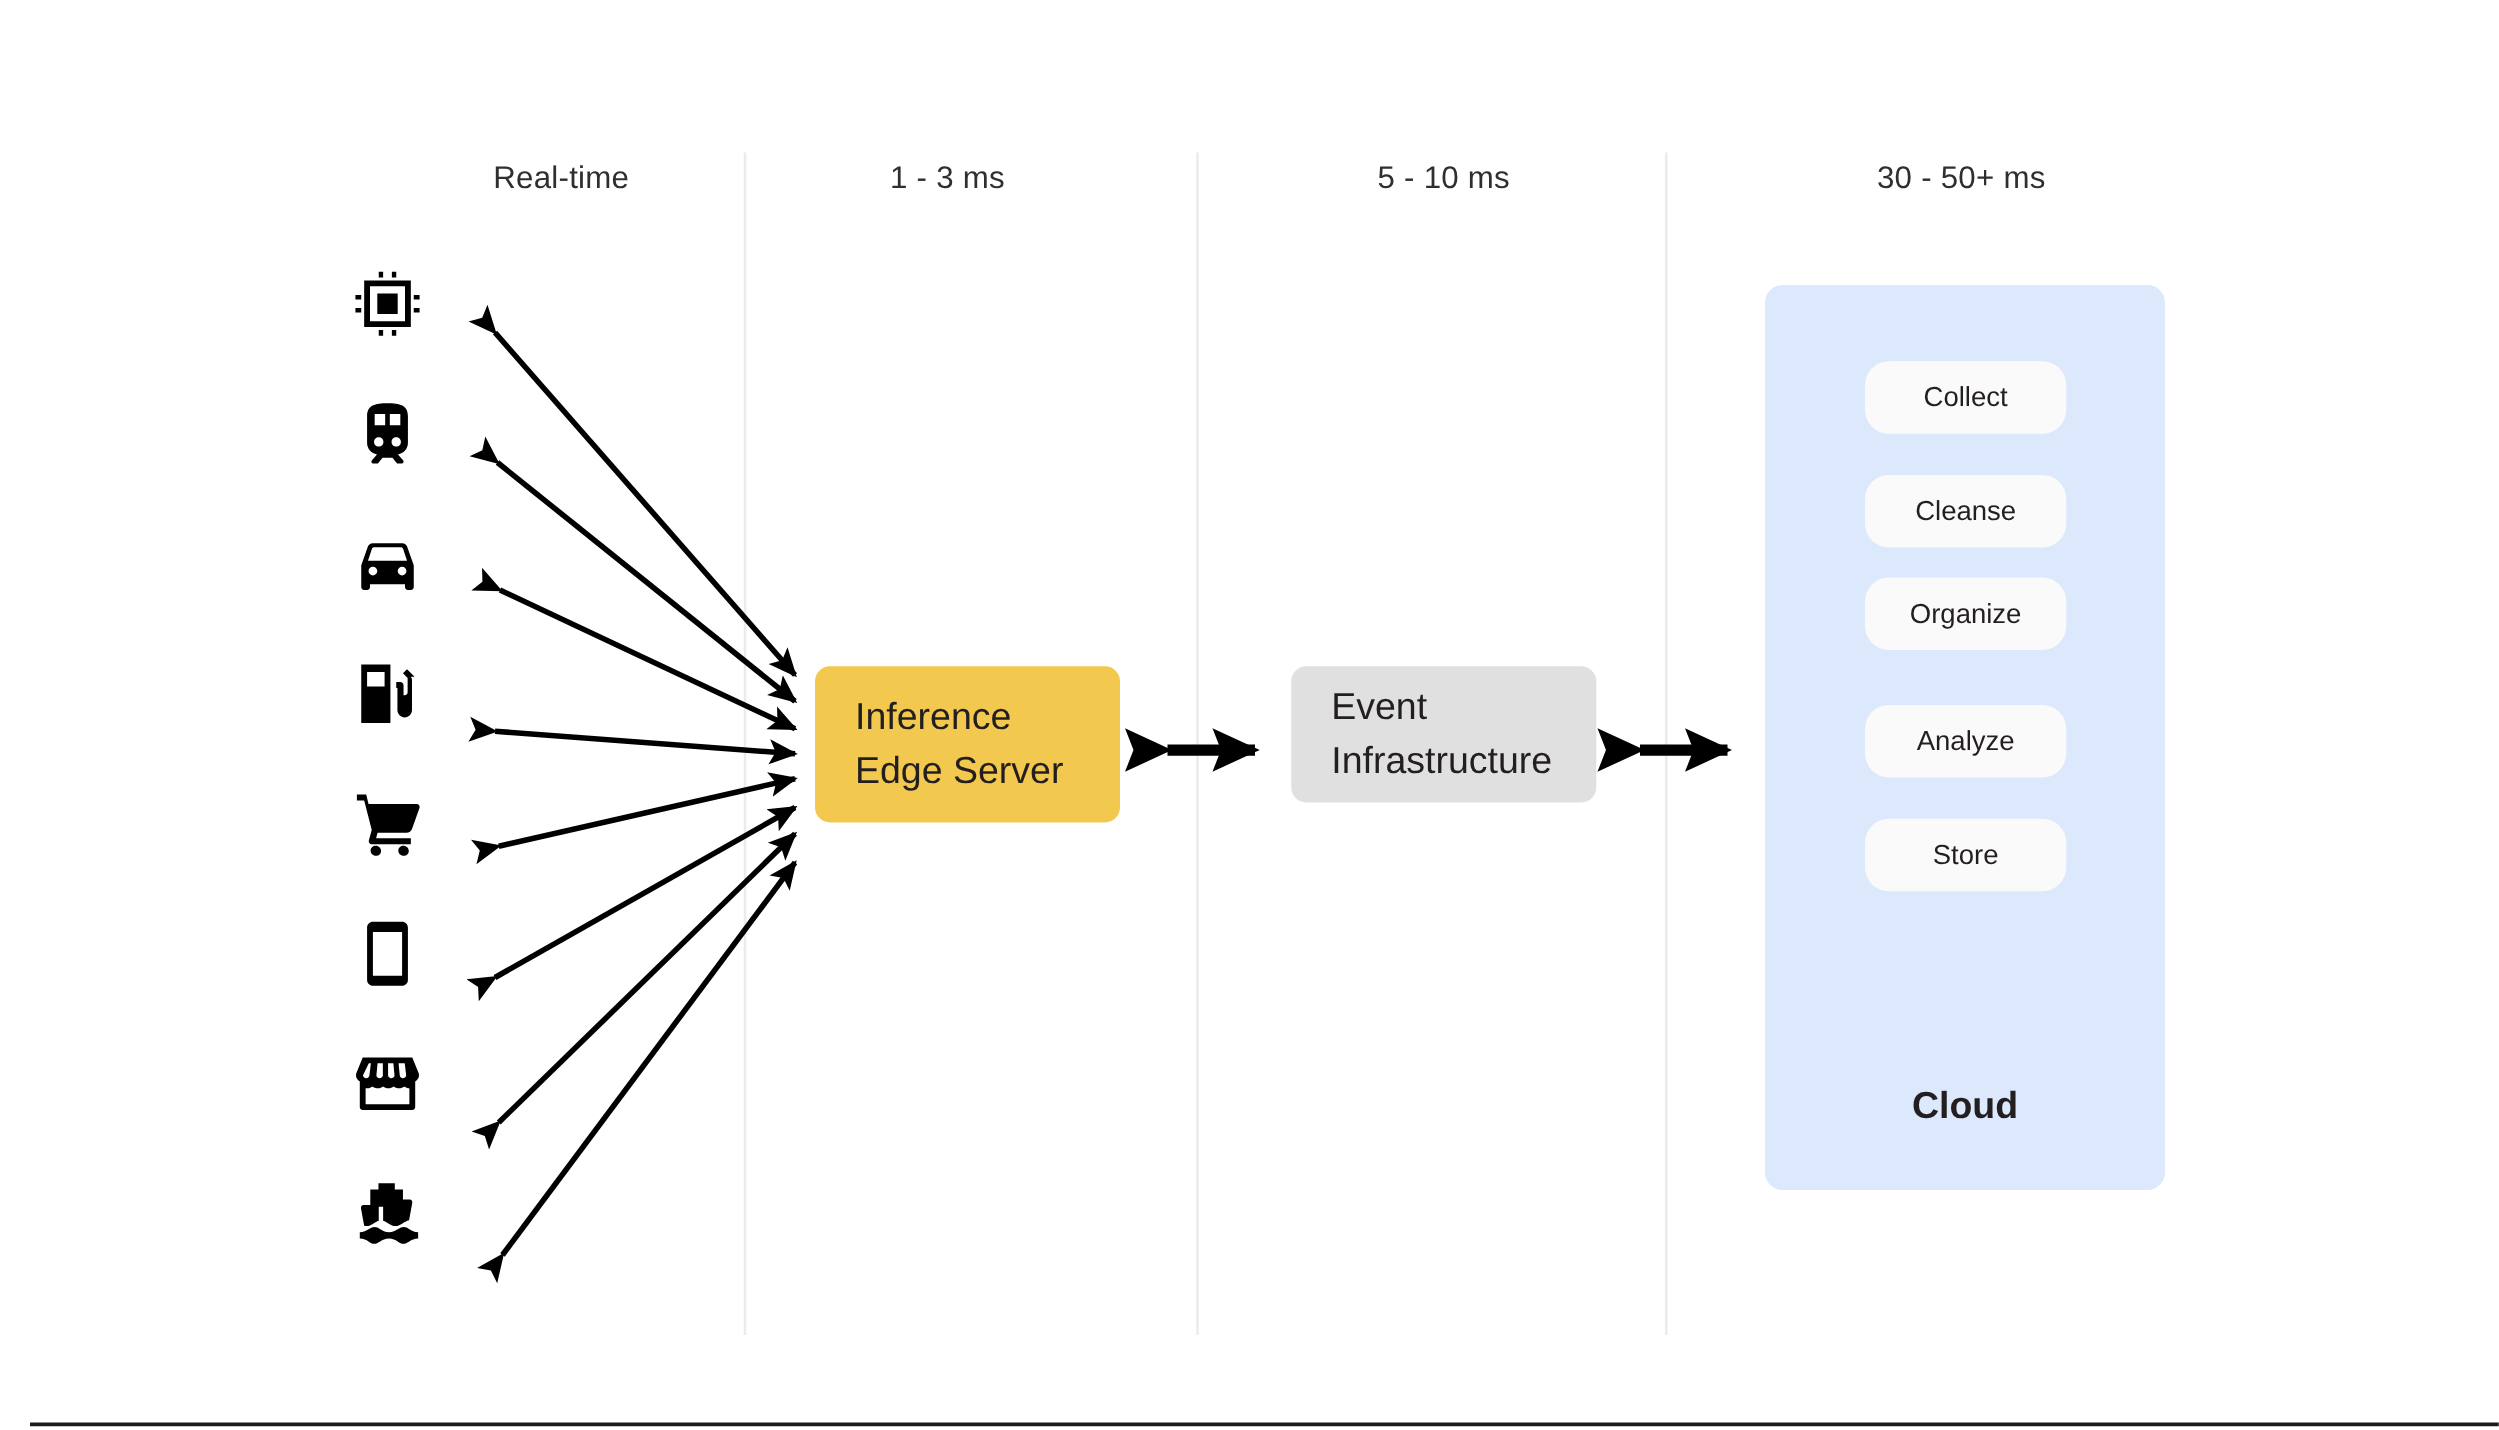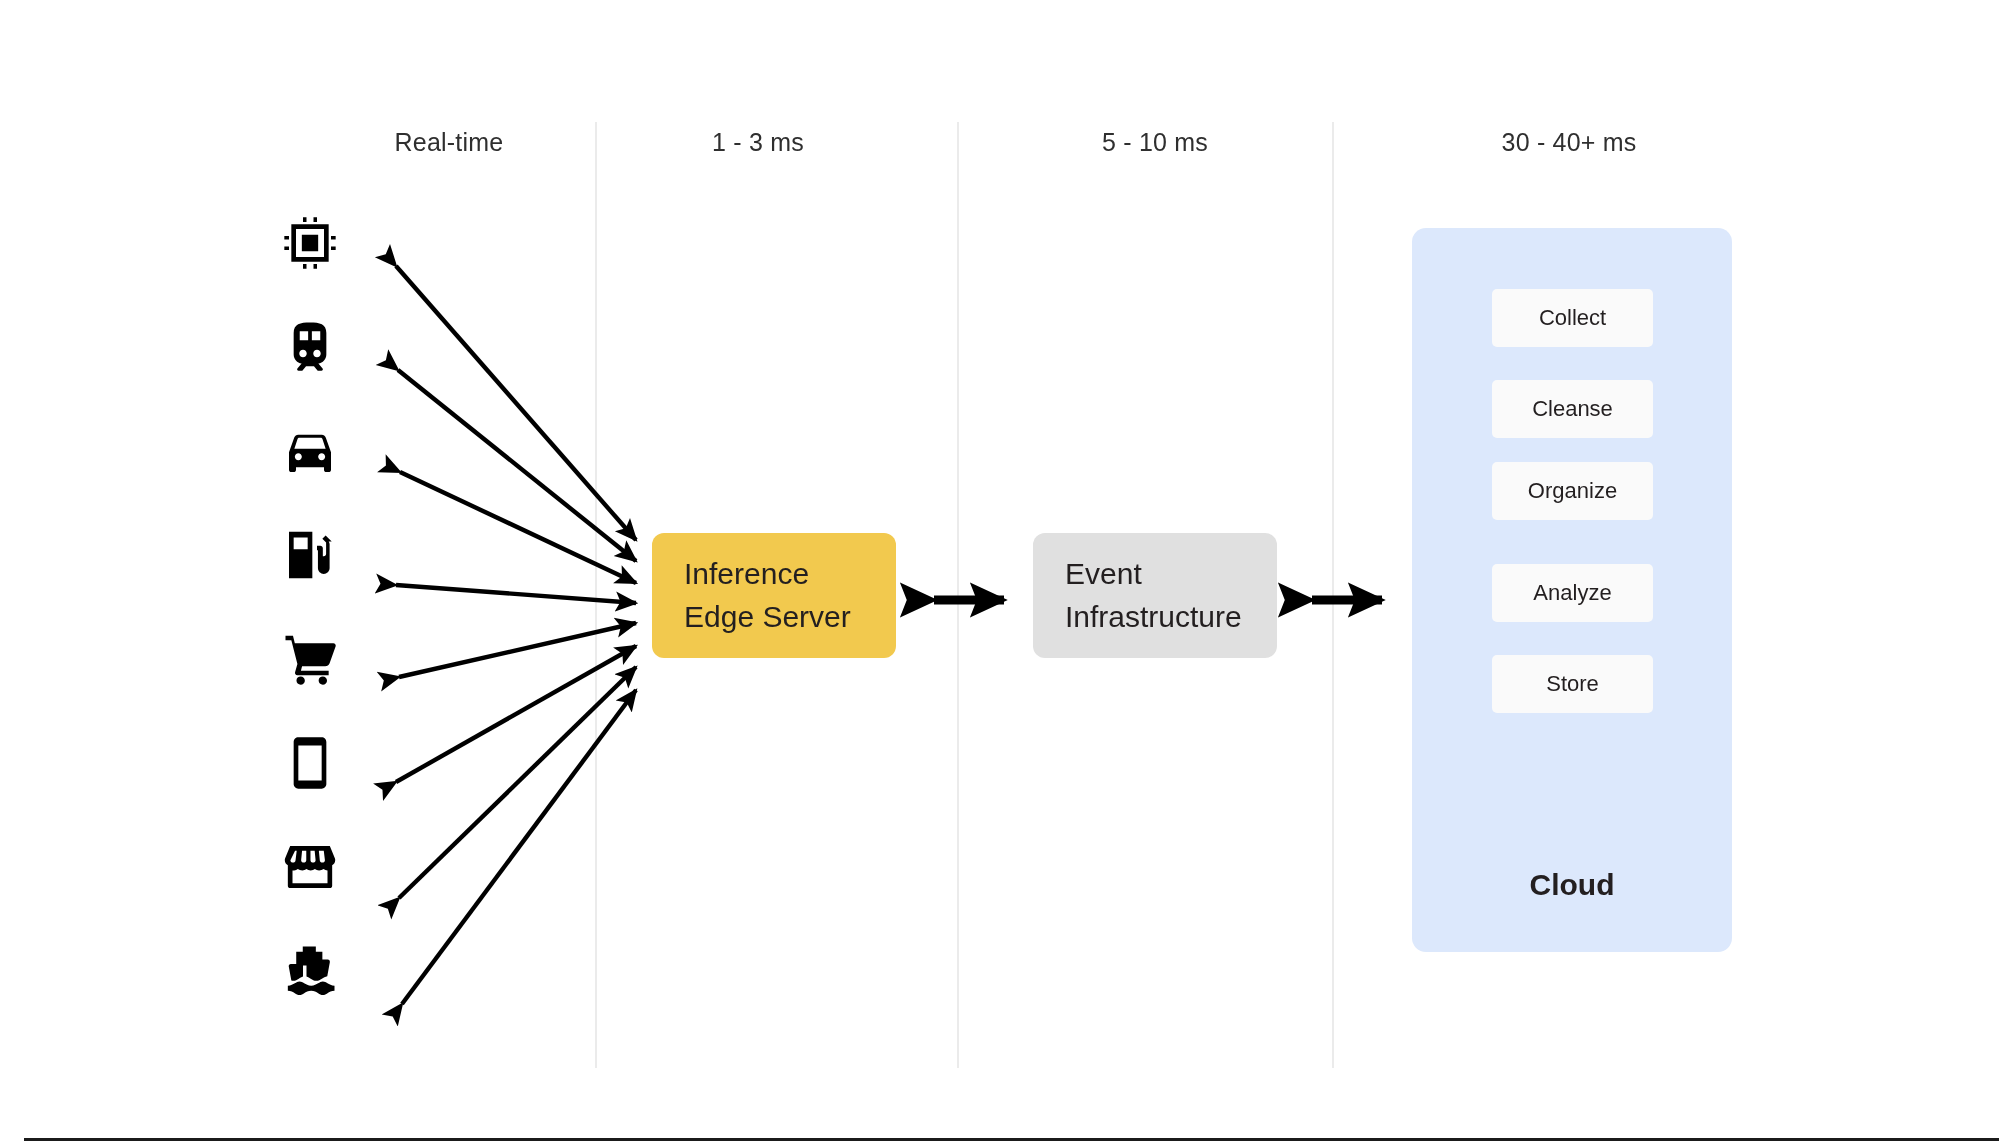--- a/index.html
+++ b/index.html
@@ -84,41 +84,41 @@
     left: 628px;
     top: 533px;
     width: 244px;
     height: 125px;
     background: #f2c94e;
   }
   #event-box {
     left: 1009px;
     top: 533px;
     width: 244px;
-    height: 125px;
+    height: 109px;
     background: #e0e0e0;
   }
 
   
   #cloud-panel {
     position: absolute;
     left: 1388px;
     top: 228px;
     width: 320px;
     height: 724px;
     background: #dce8fc;
     border-radius: 14px;
   }
   .cloud-stage {
     position: absolute;
     left: 80px;
     width: 161px;
     height: 58px;
     background: #fafafa;
-    border-radius: 5px;
+    border-radius: 19px;
     display: flex;
     align-items: center;
     justify-content: center;
     font-size: 22px;
     color: #231f20;
   }
   #cloud-title {
     position: absolute;
     left: 0;
     width: 320px;
@@ -144,21 +144,21 @@
 
 <div id="canvas">
 
   <div class="lane-divider" style="left:571px"></div>
   <div class="lane-divider" style="left:933px"></div>
   <div class="lane-divider" style="left:1308px"></div>
 
   <div class="lane-header" style="left:275px;width:300px">Real-time</div>
   <div class="lane-header" style="left:584px;width:300px">1 - 3 ms</div>
   <div class="lane-header" style="left:981px;width:300px">5 - 10 ms</div>
-  <div class="lane-header" style="left:1395px;width:300px">30 - 40+ ms</div>
+  <div class="lane-header" style="left:1395px;width:300px">30 - 50+ ms</div>
 
   <div class="device-col">
 
     <span class="device-icon">
       <svg viewBox="0 0 24 24" fill="currentColor" aria-hidden="true">
         <path d="M9 1h1.5v2H9V1zm4.5 0H15v2h-1.5V1zM1 9h2v1.5H1V9zm0 4.5h2V15H1v-1.5zM21 9h2v1.5h-2V9zm0 4.5h2V15h-2v-1.5zM9 21h1.5v2H9v-2zm4.5 0H15v2h-1.5v-2zM4 4h16v16H4V4zm2 2v12h12V6H6zm2.5 2.5h7v7h-7v-7z"></path>
       </svg>
     </span>
 
     <span class="device-icon">

